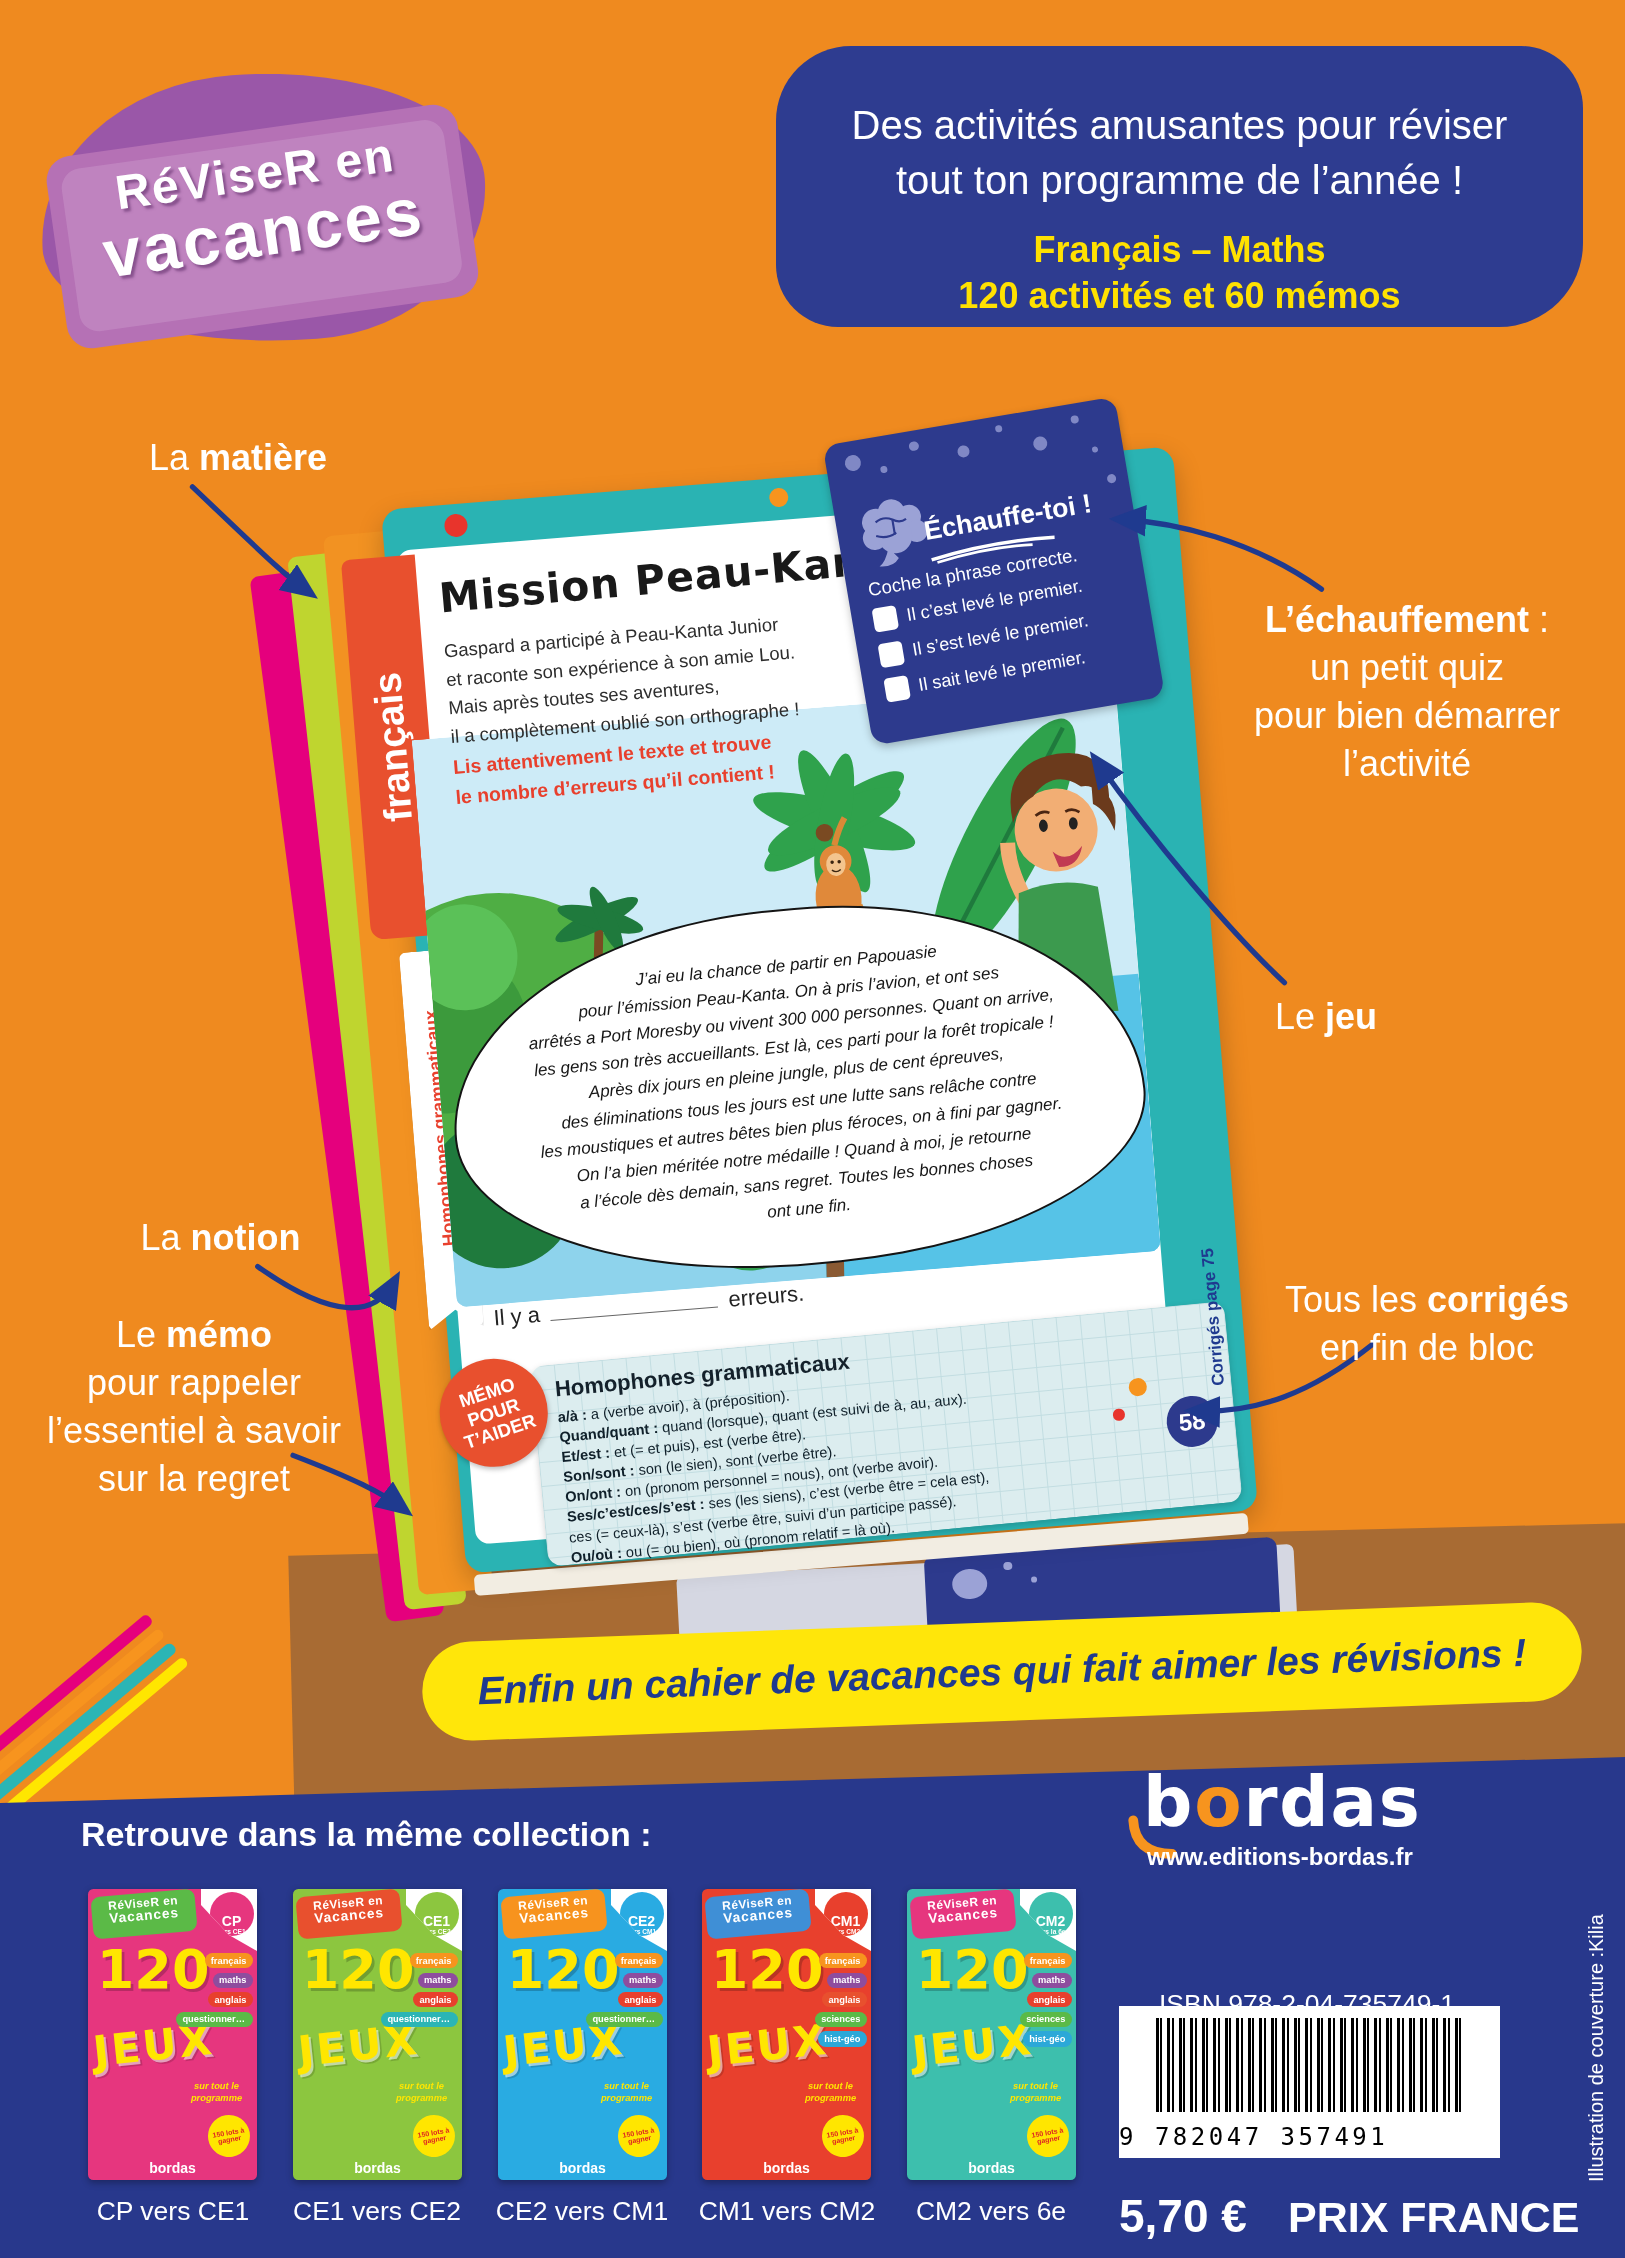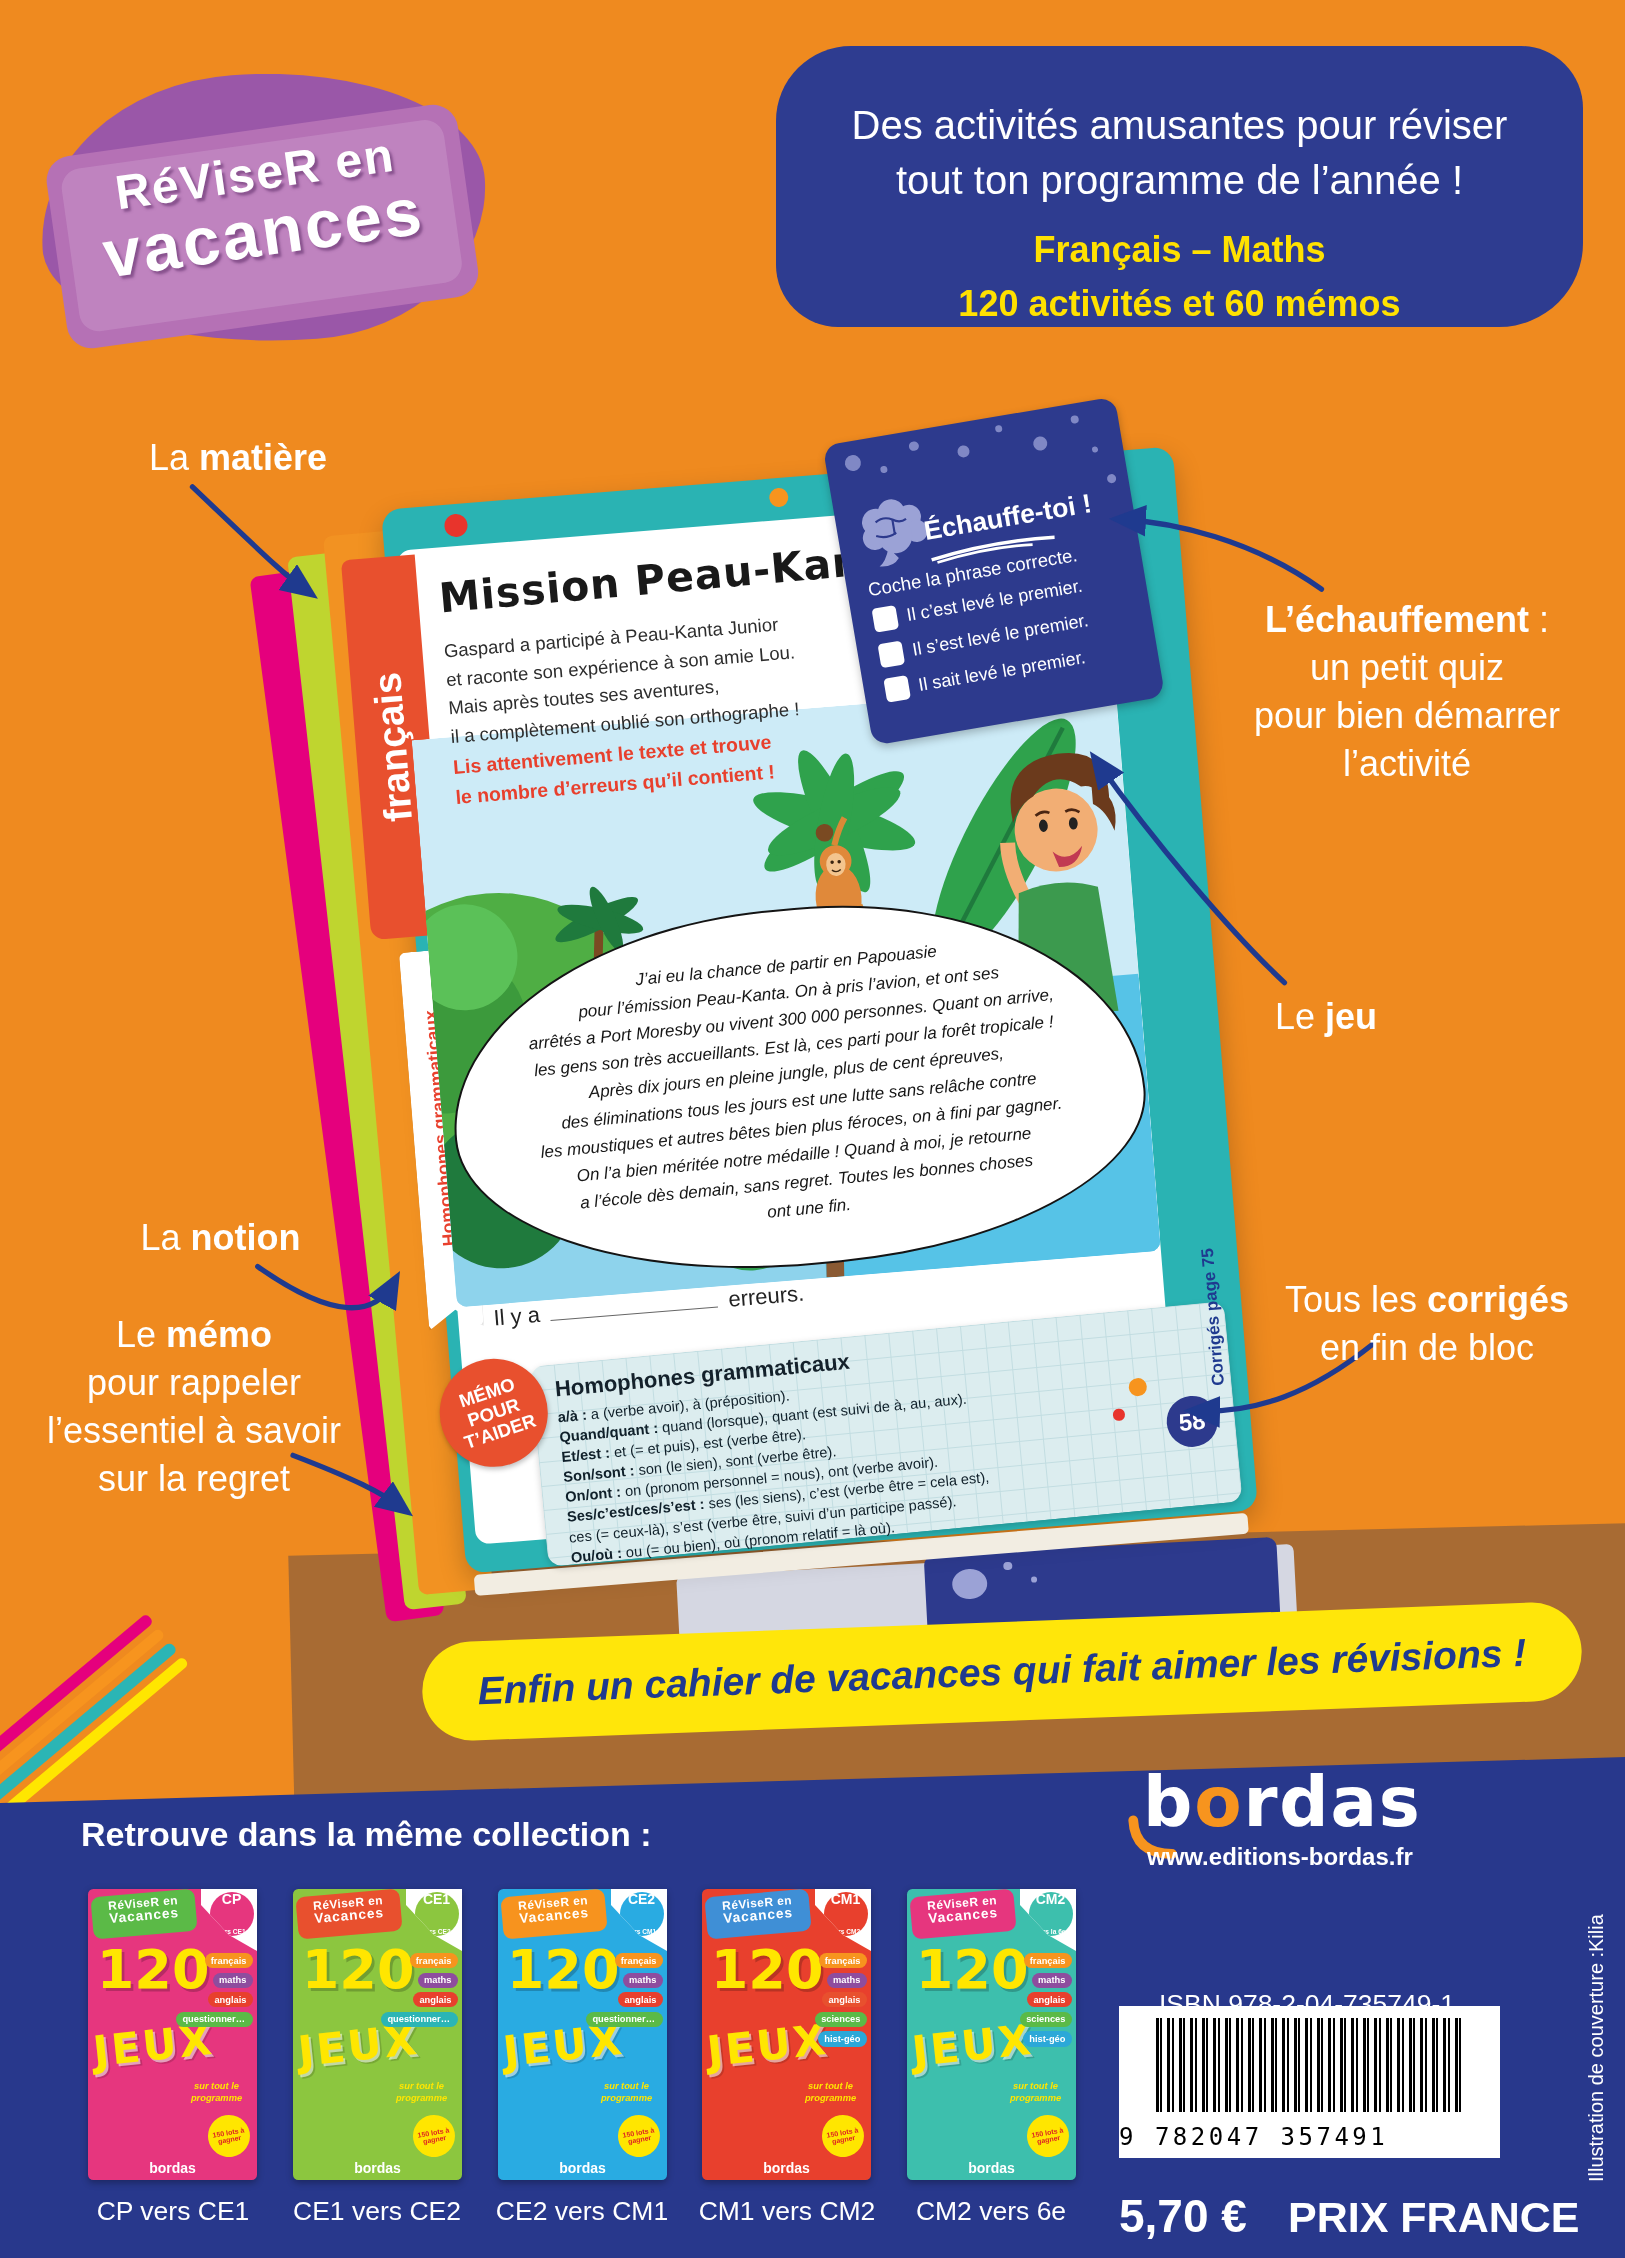--- a/index.html
+++ b/index.html
@@ -16,21 +16,21 @@
   #logo .text{position:absolute;left:0;top:46px;width:415px;text-align:center;color:#fff;font-weight:bold;
               text-shadow:2.6px 3.5px 2.6px rgba(90,40,100,.55);}
   #logo .l1{font-size:48px;letter-spacing:1.8px;}
   #logo .l2{font-size:67px;margin-top:-7px;letter-spacing:2.6px;}
 
   
   #promo{position:absolute;left:776px;top:46px;width:807px;height:281px;background:#2E3C90;
          border-radius:75px 62px 84px 62px;color:#fff;text-align:center;padding-top:52px;box-sizing:border-box;z-index:8;}
   .promo-line{font-size:40px;line-height:1.38;}
   .promo-subjects{margin-top:21px;font-size:36px;font-weight:bold;color:#FFE100;}
-  .promo-count{font-size:36px;font-weight:bold;color:#FFE100;margin-top:12px;}
+  .promo-count{font-size:36px;font-weight:bold;color:#FFE100;margin-top:4px;}
 
   
   .ann{position:absolute;color:#fff;text-align:center;font-size:36px;line-height:1.33;z-index:8;font-weight:normal;}
   .ann b{font-weight:bold;}
   #ann-matiere{left:97px;top:434px;width:282px;}
   #ann-notion{left:106px;top:1214px;width:229px;}
   #ann-memo{left:26.5px;top:1311px;width:335px;}
   #ann-echauffement{left:1213px;top:596px;width:388px;}
   #ann-jeu{left:1251px;top:993px;width:150px;}
   #ann-corriges{left:1253px;top:1276px;width:348px;}
@@ -137,21 +137,21 @@
   #website{position:absolute;left:1147px;top:86px;font-size:24px;font-weight:bold;color:#fff;}
 
   .mini{position:absolute;top:132px;width:169px;height:291px;border-radius:5.3px;box-shadow:0 2.6px 7px rgba(0,0,0,.3);}
   .mini-ribbon{position:absolute;top:4.4px;left:3.5px;width:104px;height:42px;border-radius:8.8px;transform:rotate(-5deg);
          color:#fff;text-align:center;font-weight:bold;padding-top:2.6px;box-sizing:border-box;}
   .mr1{font-size:12px;letter-spacing:0.4px;}
   .mr2{font-size:13.7px;margin-top:-1.8px;letter-spacing:0.9px;}
   .mini-badge{position:absolute;top:0;right:0;width:56px;height:62px;background:#fff;
          clip-path:polygon(0 0,100% 0,100% 100%,50% 74%,0 26%);}
   .mini-badge-c{position:absolute;top:2.6px;right:3.5px;width:44px;height:44px;border-radius:50%;display:flex;
-         flex-direction:column;align-items:center;justify-content:space-between;color:#fff;font-weight:bold;}
+         flex-direction:column;align-items:center;justify-content:flex-end;color:#fff;font-weight:bold;}
   .mb1{font-size:14px;line-height:1;}
   .mb2{font-size:6.6px;line-height:1.2;}
   .mini-120{position:absolute;left:8.8px;top:49px;font-size:54px;font-weight:bold;color:#FFE600;
          font-family:"DejaVu Sans",sans-serif;text-shadow:2.6px 2.6px 0 rgba(0,0,0,.2);}
   .mini-jeux{position:absolute;left:5.3px;top:132px;font-size:42px;font-weight:bold;color:#FFE600;letter-spacing:2.6px;
          transform:rotate(-6deg);font-family:"DejaVu Sans",sans-serif;
          text-shadow:1.8px 2.6px 0 rgba(255,255,255,.55),3.5px 4.4px 0 rgba(0,0,0,.15);}
   .mini-tags{position:absolute;top:64px;right:4.4px;width:72px;display:flex;flex-direction:column;align-items:flex-end;gap:4.4px;}
   .tag{font-size:9.3px;color:#fff;font-weight:bold;padding:2.6px 6.2px;border-radius:8px;white-space:nowrap;
          max-width:64px;overflow:hidden;text-overflow:ellipsis;}

